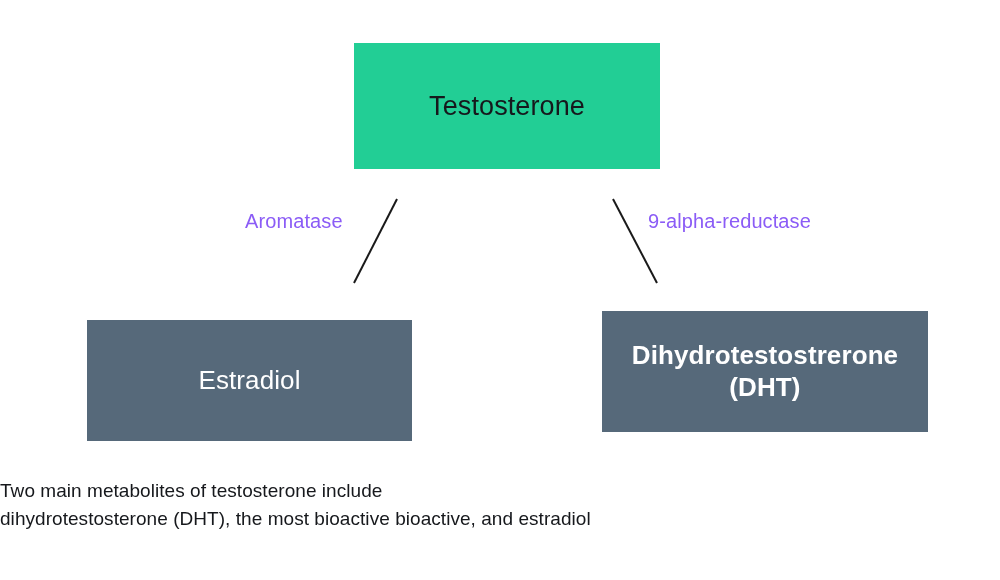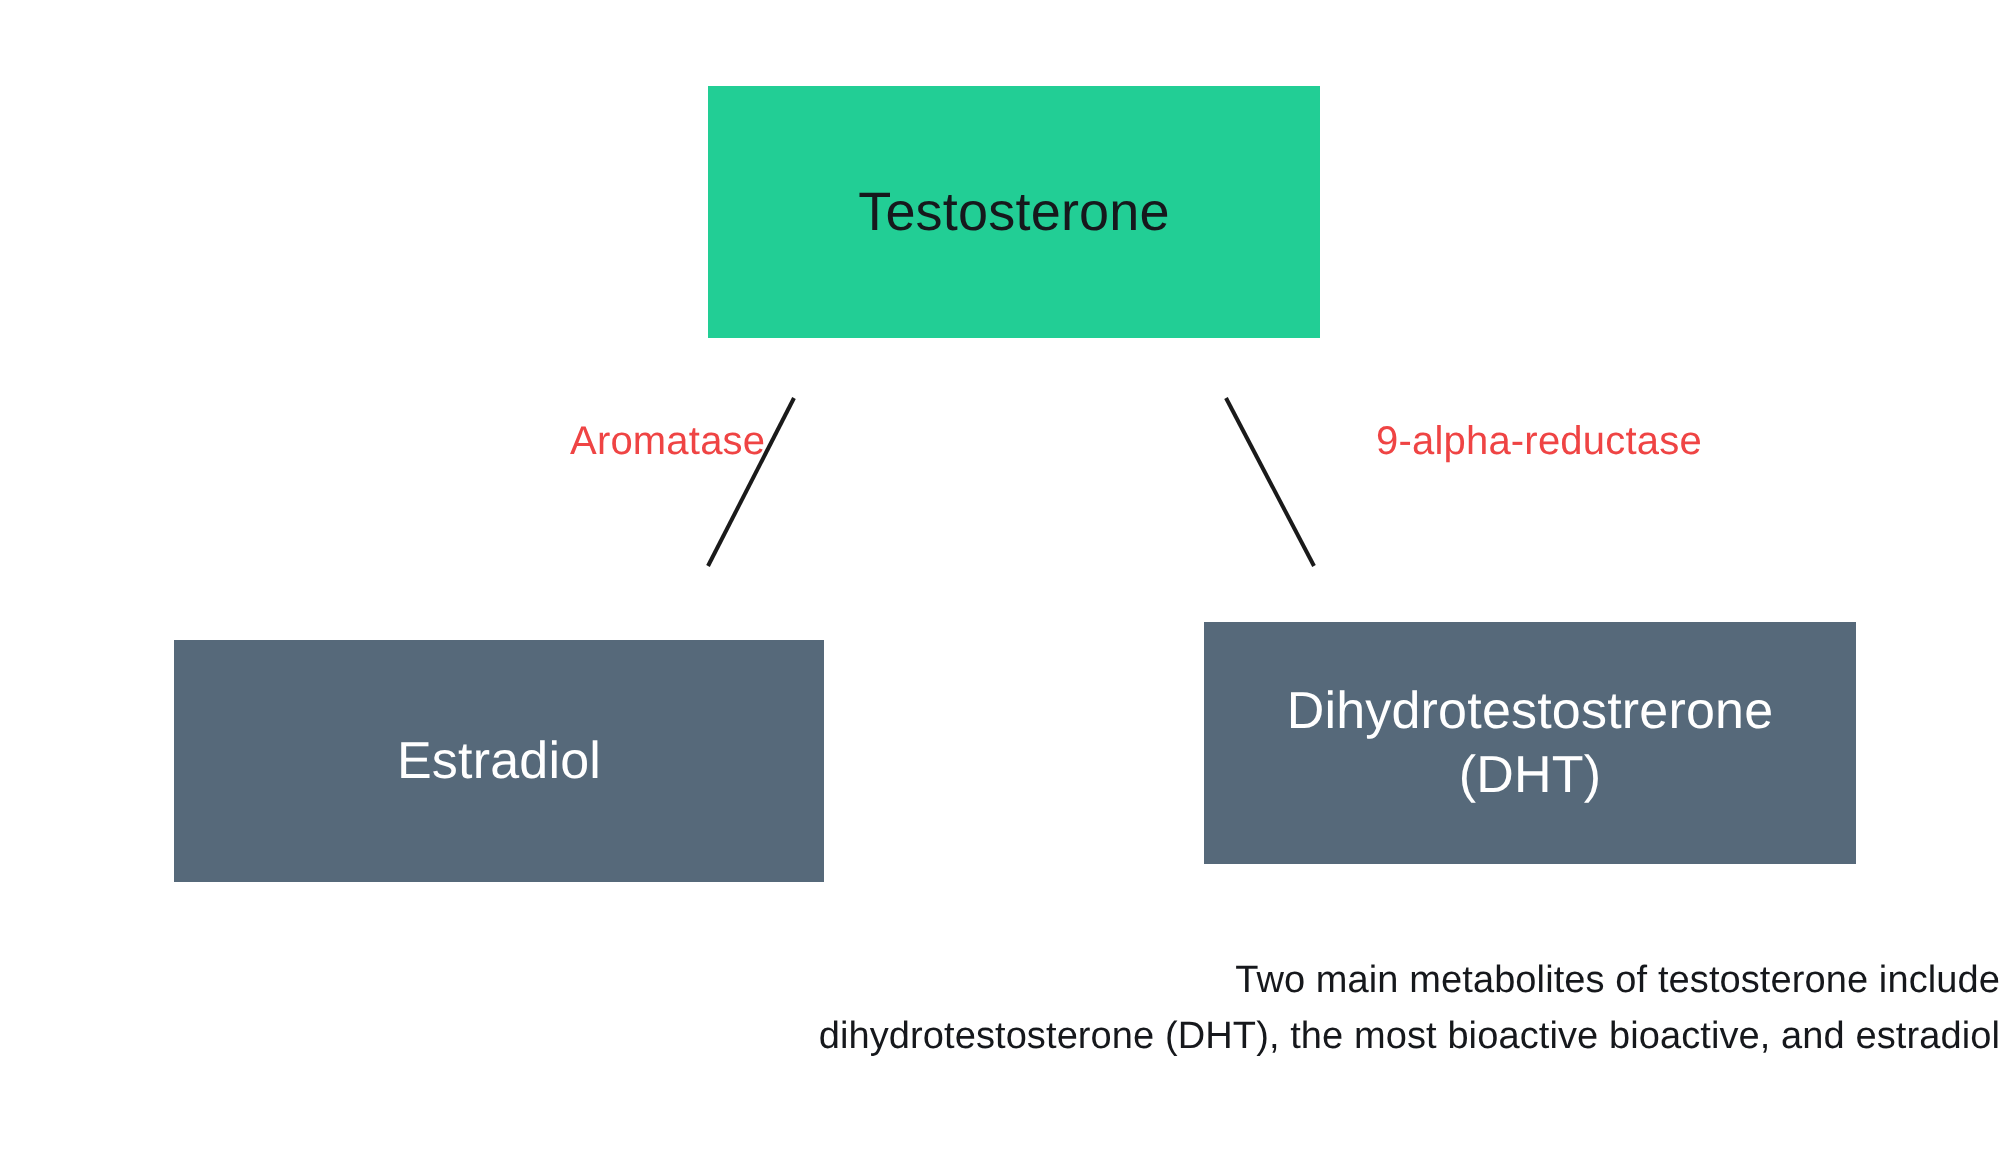--- a/index.html
+++ b/index.html
@@ -63,20 +63,21 @@
     height: 121px;
     font-size: 26px;
   }
 
   .node-dht {
     left: 602px;
     top: 311px;
     width: 326px;
     height: 121px;
     font-size: 26px;
+    font-weight: bold;
   }
 
   .node-label {
     display: block;
     white-space: pre-line;
   }
 
   
   #connectors {
     position: absolute;
@@ -84,41 +85,40 @@
     top: 0;
     width: 1000px;
     height: 580px;
     pointer-events: none;
   }
 
   
   .enzyme-label {
     position: absolute;
     font-size: 20px;
-    color: #ef4444;
+    color: #8b5cf6;
     white-space: nowrap;
     letter-spacing: 0.1px;
-    margin-left: 40px;
   }
   .enzyme-aromatase {
     left: 245px;
     top: 210px;
   }
   .enzyme-reductase {
     left: 648px;
     top: 210px;
   }
 
   
   #caption {
     position: absolute;
     left: 0;
     top: 477px;
     width: 1000px;
-    text-align: right;
+    text-align: left;
     font-size: 19px;
     color: #16181c;
     line-height: 1.45;
     letter-spacing: 0.05px;
   }
   #caption .cap-line { display: block; }
 </style>
 </head>
 <body>
 

